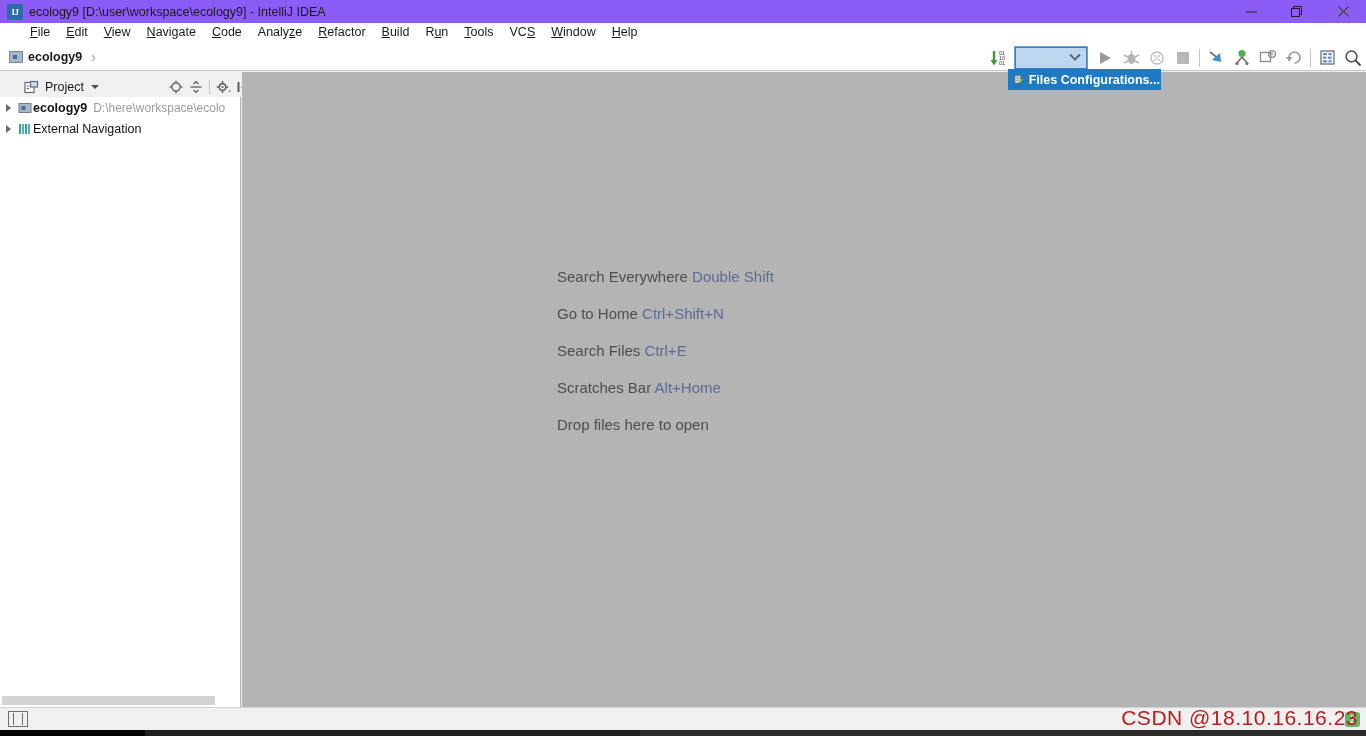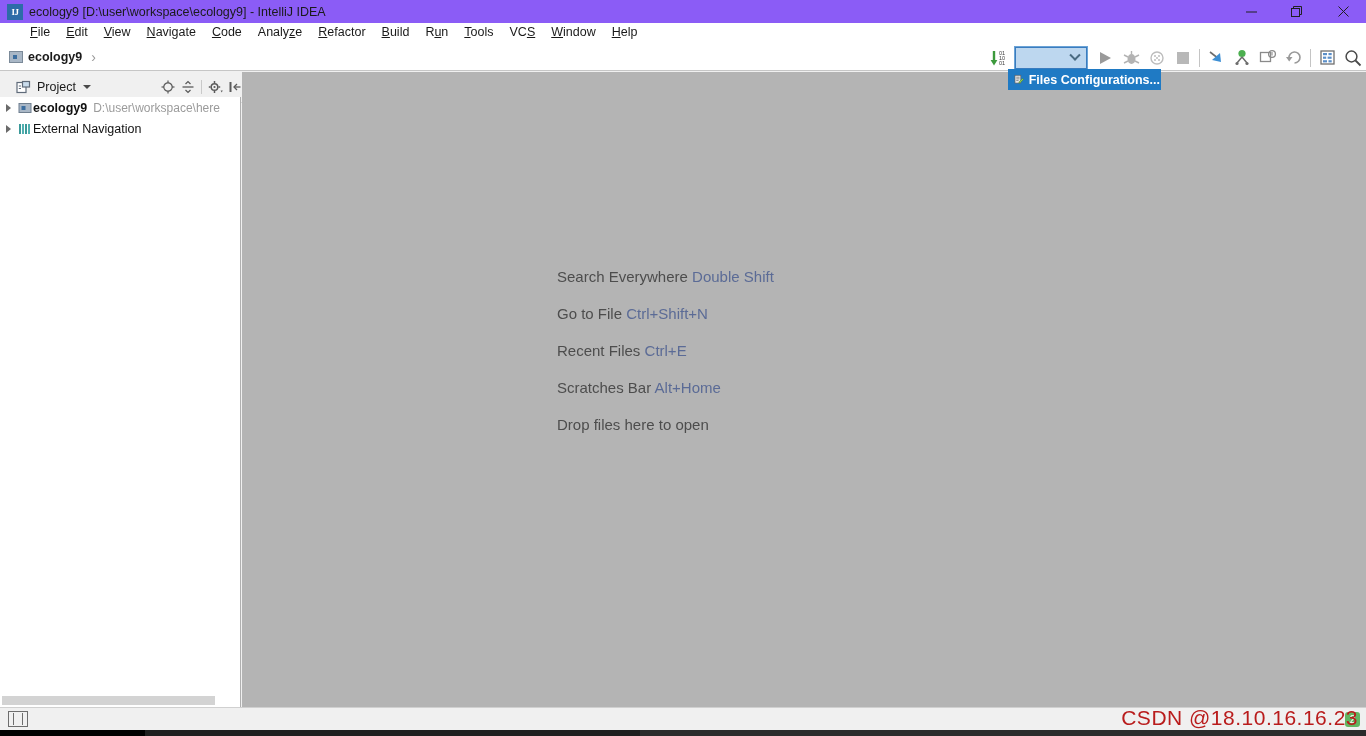--- a/index.html
+++ b/index.html
@@ -138,21 +138,21 @@
     gap: 5px; padding-left: 5px;
     z-index: 40;
   }
   .run-popup-label {
     font-size: 12.5px; font-weight: bold; color: #ffffff;
     white-space: nowrap;
   }
 
   
   .tool-header {
-    position: absolute; top: 72px; left: 8px;
+    position: absolute; top: 72px; left: 16px;
     width: 241px; height: 31px;
     background: #f0f0f0;
     border-bottom: 1px solid #d6d6d6;
     display: flex; align-items: center;
   }
   .tool-title {
     font-size: 12.5px; color: #1a1a1a;
     margin-left: 6px;
   }
   .tool-caret {
@@ -511,21 +511,21 @@
         <span class="tree-arrow">
           <span class="tri"></span>
         </span>
         <span class="tree-icon">
           <svg width="14" height="14" viewBox="0 0 14 14">
             <rect x="1" y="2.5" width="12" height="9" fill="#a9b7c6" stroke="#6f7f8f" stroke-width="1"></rect>
             <rect x="3.5" y="5" width="4" height="4" fill="#3c6e9f"></rect>
           </svg>
         </span>
         <span class="tree-label bold">ecology9</span>
-        <span class="tree-path">D:\user\workspace\here</span>
+        <span class="tree-path">D:\here\workspace\ecolo</span>
       </div>
       <div class="tree-row">
         <span class="tree-arrow">
           <span class="tri"></span>
         </span>
         <span class="tree-icon">
           <svg width="14" height="14" viewBox="0 0 14 14">
             <rect x="1" y="2" width="2" height="10" fill="#3c9a9a"></rect>
             <rect x="4" y="2" width="2" height="10" fill="#51b0b0"></rect>
             <rect x="7" y="2" width="2" height="10" fill="#3c9a9a"></rect>
@@ -534,22 +534,22 @@
         </span>
         <span class="tree-label">External Navigation</span>
       </div>
     </div>
   <div class="hscroll-track"></div>
   <div class="hscroll-thumb"></div>
 
   <div class="editor">
     <div class="hints" id="hints">
         <div class="hint-row"><span>Search Everywhere</span> <span class="hint-key">Double Shift</span></div>
-        <div class="hint-row"><span>Go to File</span> <span class="hint-key">Ctrl+Shift+N</span></div>
-        <div class="hint-row"><span>Recent Files</span> <span class="hint-key">Ctrl+E</span></div>
+        <div class="hint-row"><span>Go to Home</span> <span class="hint-key">Ctrl+Shift+N</span></div>
+        <div class="hint-row"><span>Search Files</span> <span class="hint-key">Ctrl+E</span></div>
         <div class="hint-row"><span>Scratches Bar</span> <span class="hint-key">Alt+Home</span></div>
         <div class="hint-row"><span>Drop files here to open</span></div>
       </div>
   </div>
 
   <div class="statusbar">
     <div class="sb-toggle"></div>
     <div class="sb-right">
       <div class="sb-badge">2</div>
     </div>

